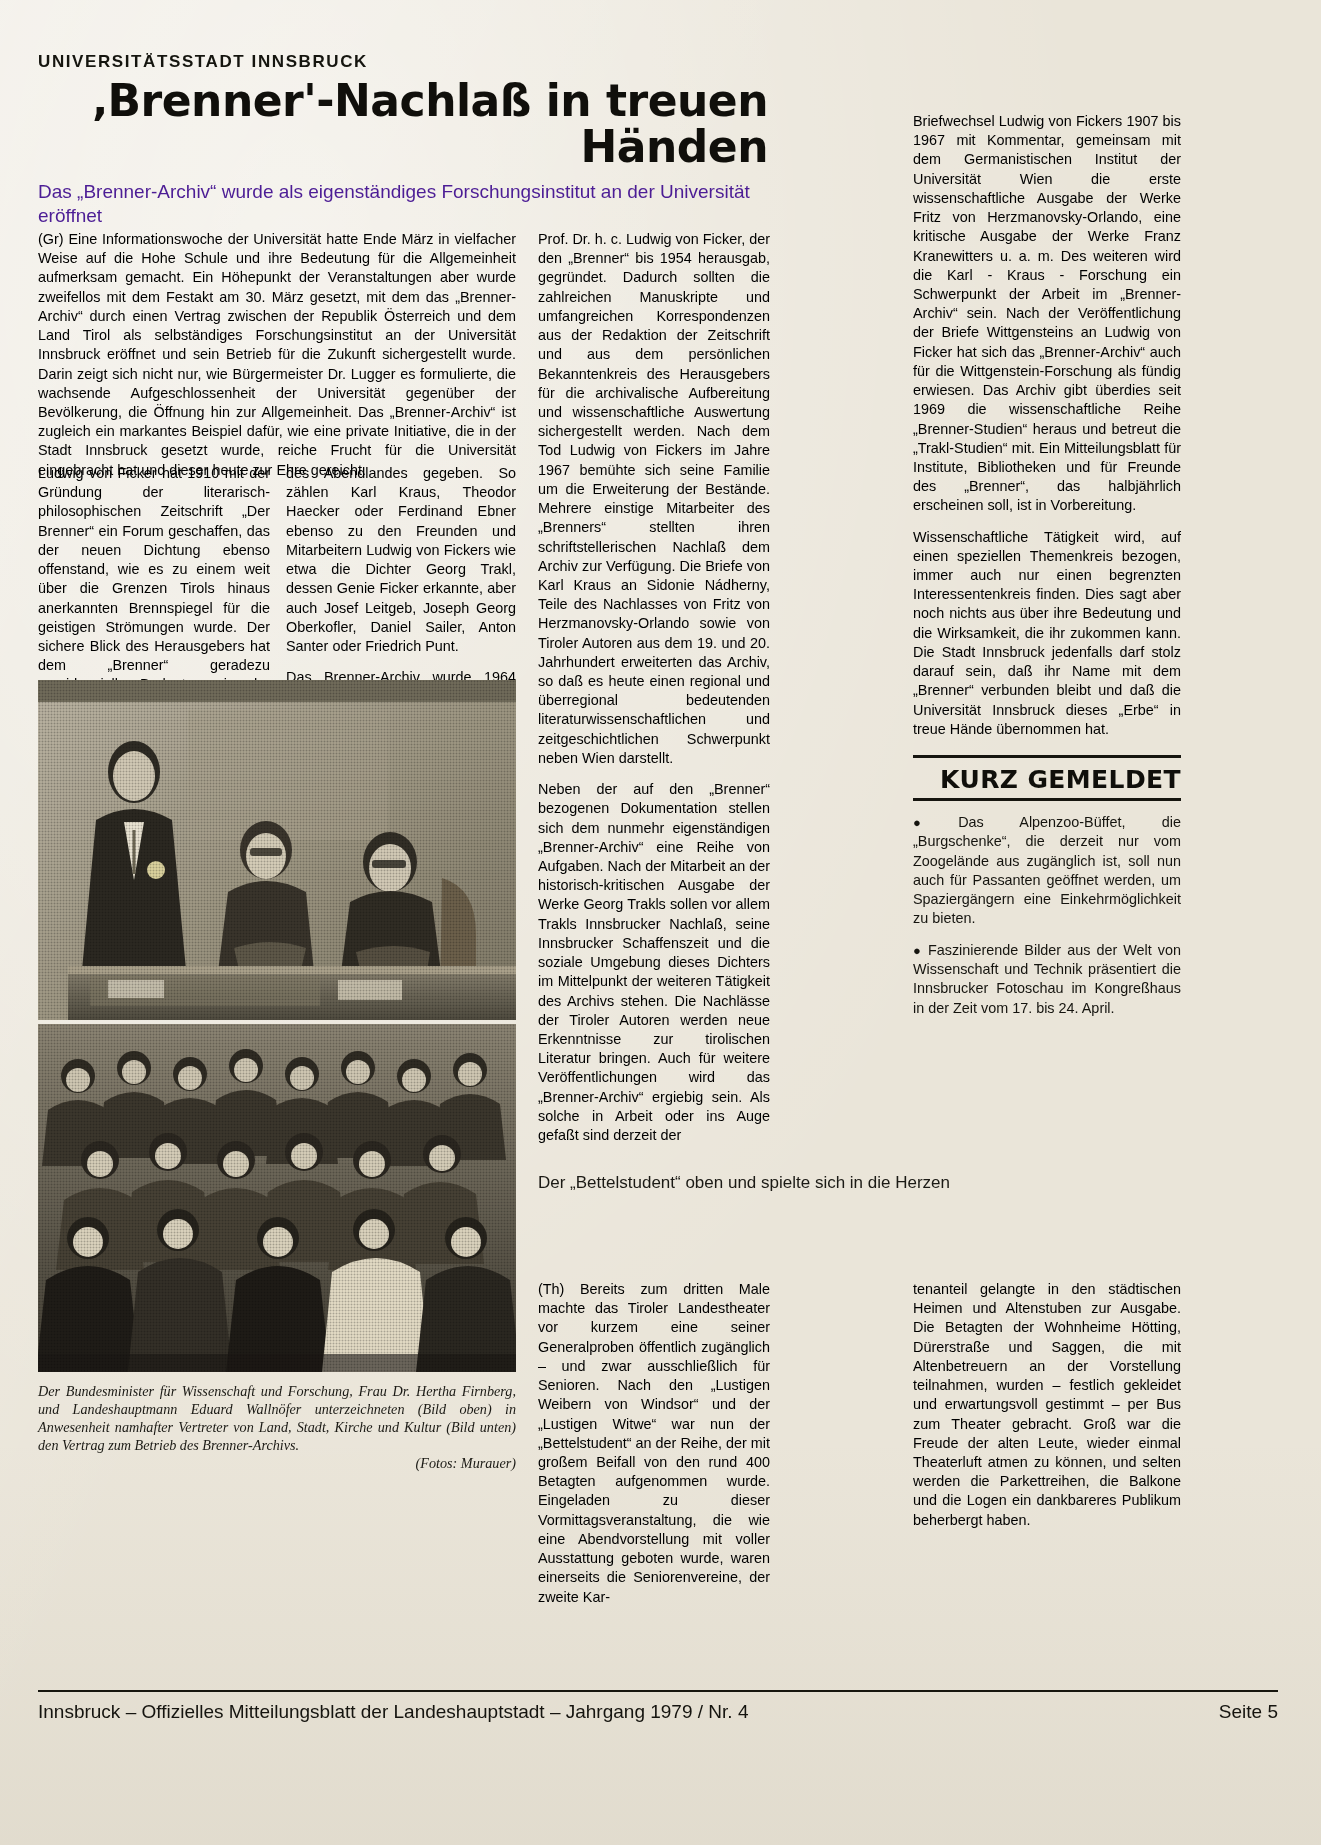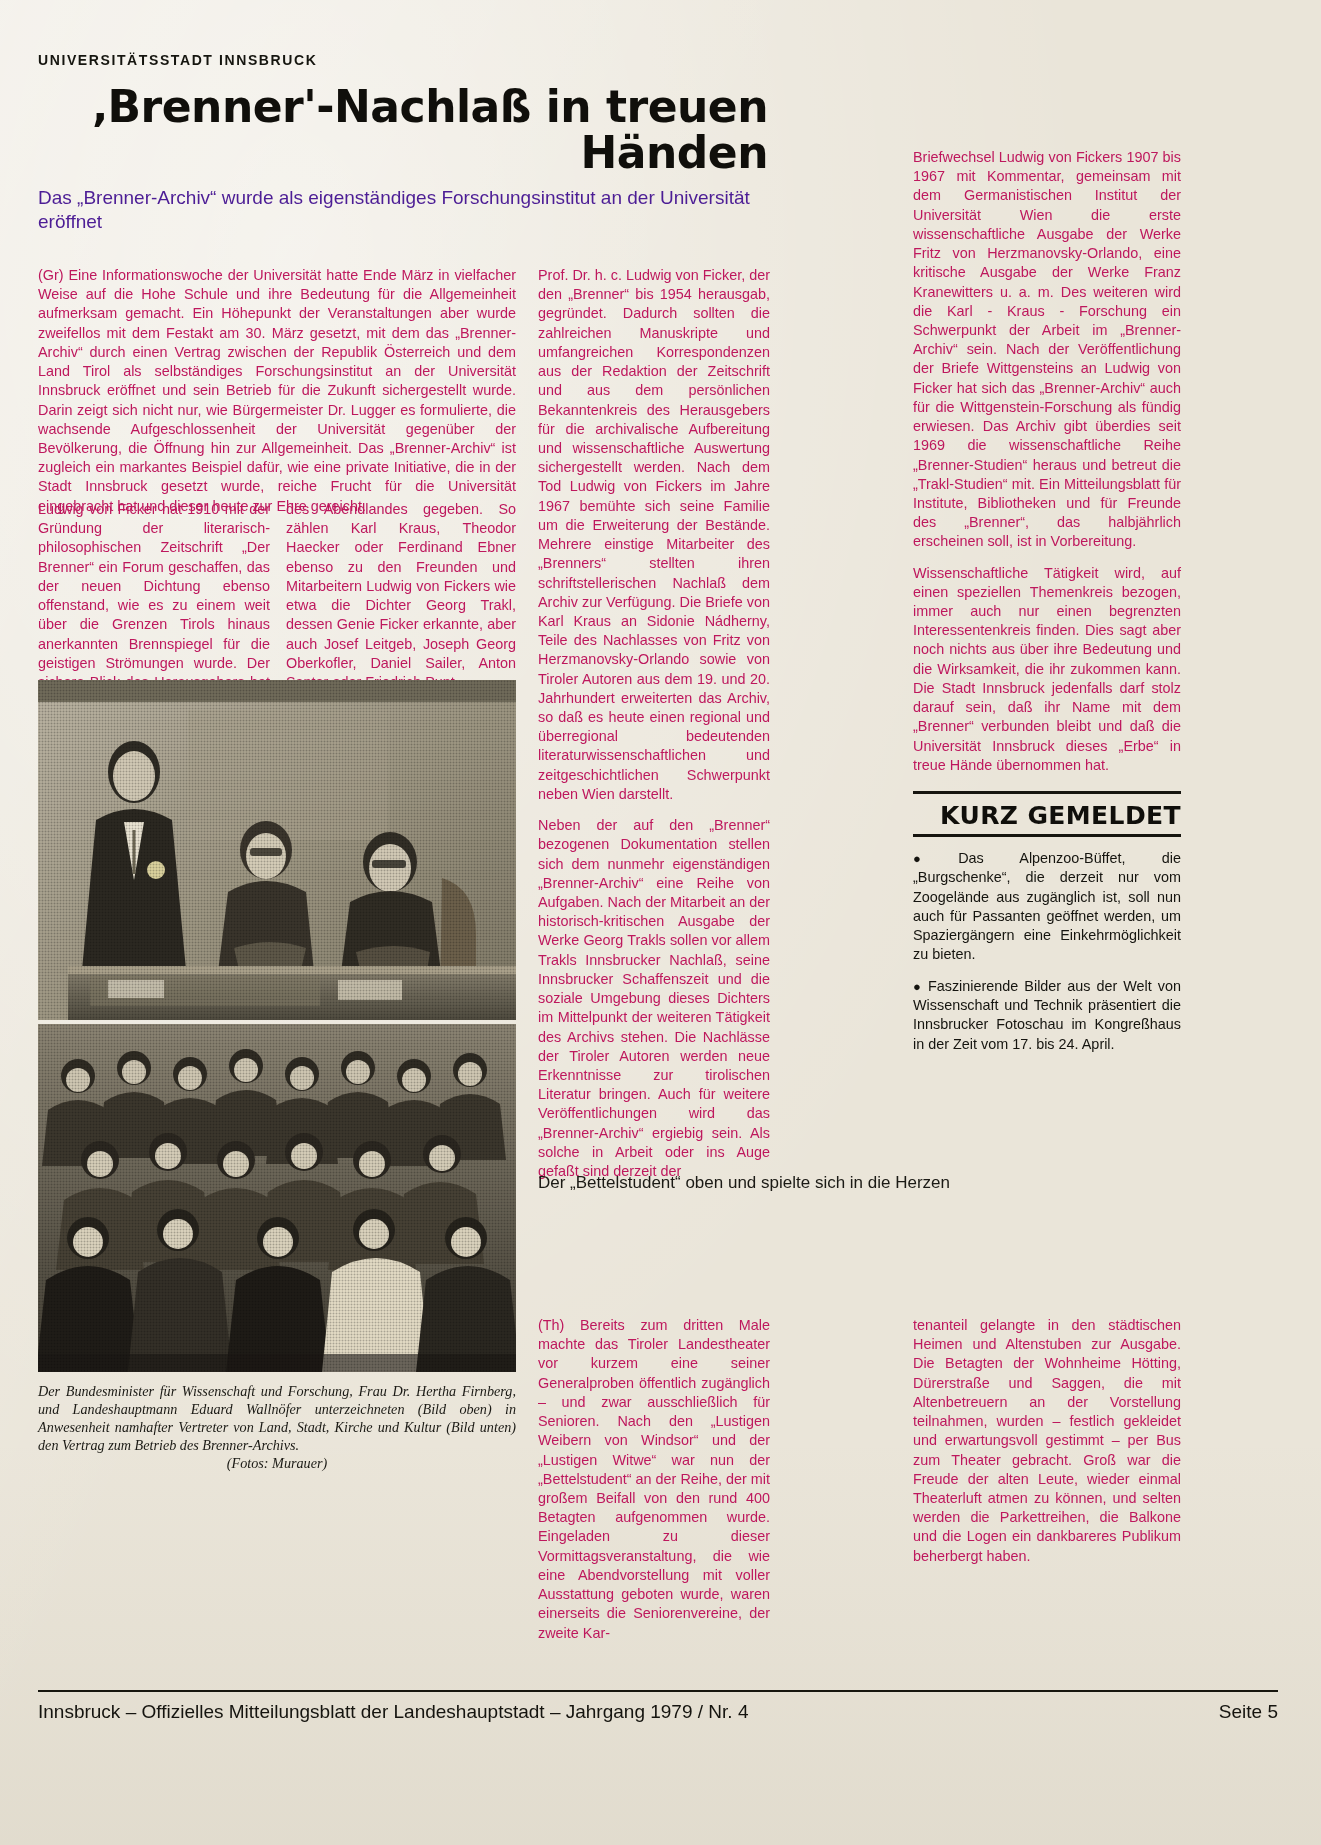--- a/index.html
+++ b/index.html
@@ -29,25 +29,25 @@
   .content {
     position: absolute;
     left: 38px;
     top: 52px;
     width: 1240px;
     height: 1720px;
   }
 
   
   .kicker {
-    font-size: 14px;
+    font-size: 17px;
     letter-spacing: 1.6px;
     font-weight: 700;
     color: #15150f;
-    margin-bottom: 16px;
+    margin-bottom: 6px;
   }
   .headline-main {
     font-family: "DejaVu Sans", sans-serif;
     font-weight: 700;
     font-size: 44px;
     letter-spacing: -0.5px;
     line-height: 1.04;
     color: #100f0b;
     margin: 0 0 10px 0;
     width: 730px;
@@ -60,23 +60,22 @@
     line-height: 1.3;
     margin-bottom: 24px;
   }
 
   
   .col {
     position: absolute;
     font-size: 14.4px;
     line-height: 1.335;
     text-align: justify;
-    color: #be185d;
+    color: #000000;
     hyphens: auto;
-    margin-top: 36px;
   }
   .col p { margin: 0 0 12px 0; }
   .col p:last-child { margin-bottom: 0; }
 
   
   #lead-col-a { left: 0;   top: 178px; width: 478px; }
   #lead-col-b { left: 0;   top: 412px; width: 232px; }
   #lead-col-c { left: 248px; top: 412px; width: 230px; }
 
   #mid-col    { left: 500px; top: 178px; width: 232px; }
@@ -112,21 +111,21 @@
     left: 0px;
     top: 1330px;
     width: 478px;
     font-family: "Liberation Serif", serif;
     font-style: italic;
     font-size: 14.2px;
     line-height: 1.27;
     color: #1b1a15;
     text-align: justify;
   }
-  .caption .credit { display: block; text-align: center; }
+  .caption .credit { display: block; text-align: right; }
 
   
   .rail-rule {
     border-top: 3px solid #16150f;
     margin: 16px 0 0 0;
   }
   .rail-head {
     font-family: "DejaVu Sans", sans-serif;
     font-weight: 700;
     font-size: 25px;

